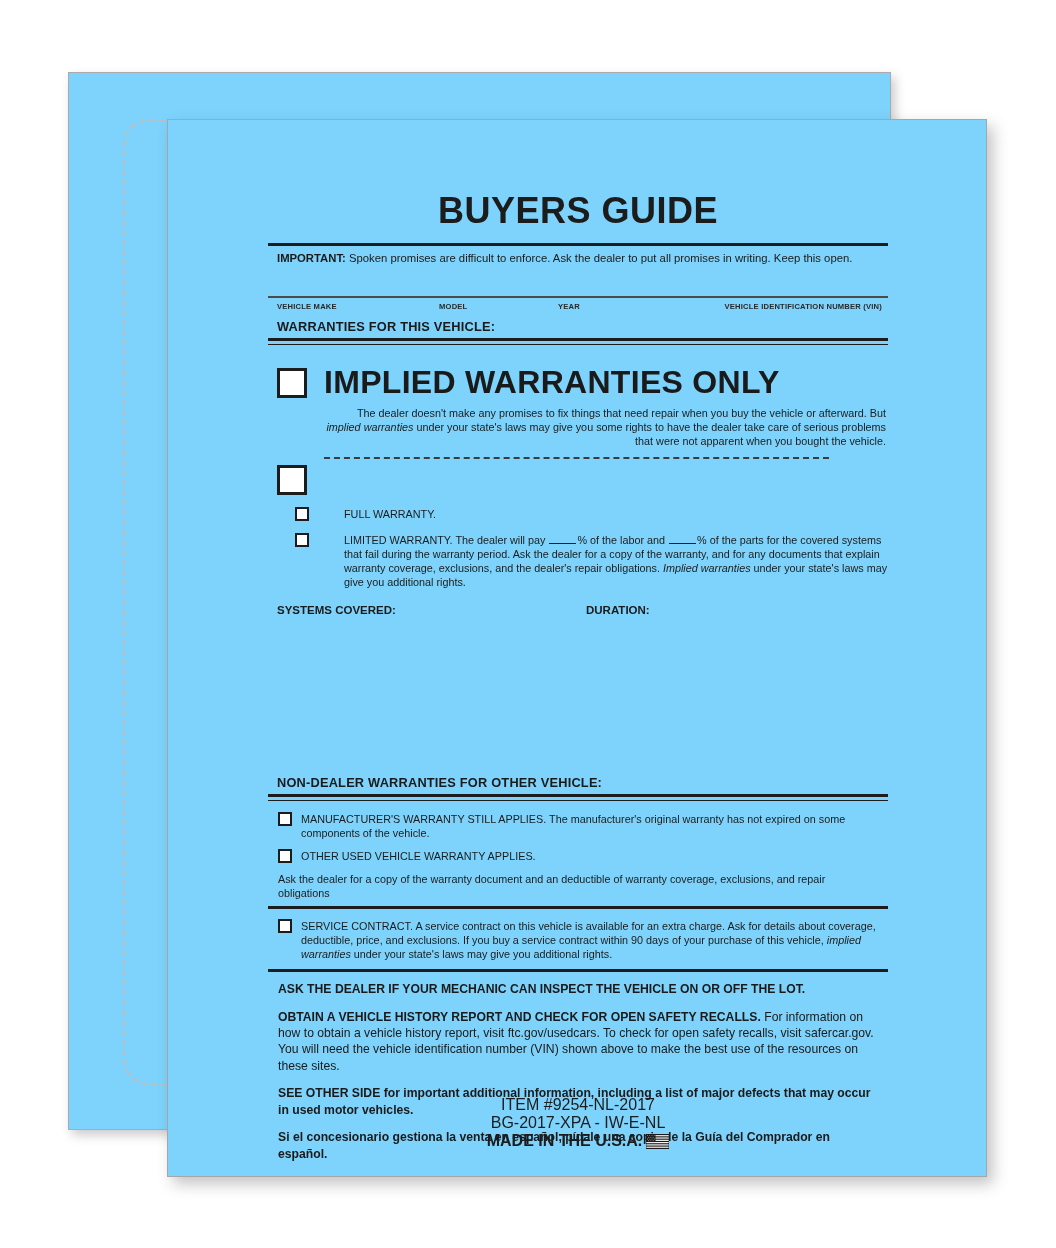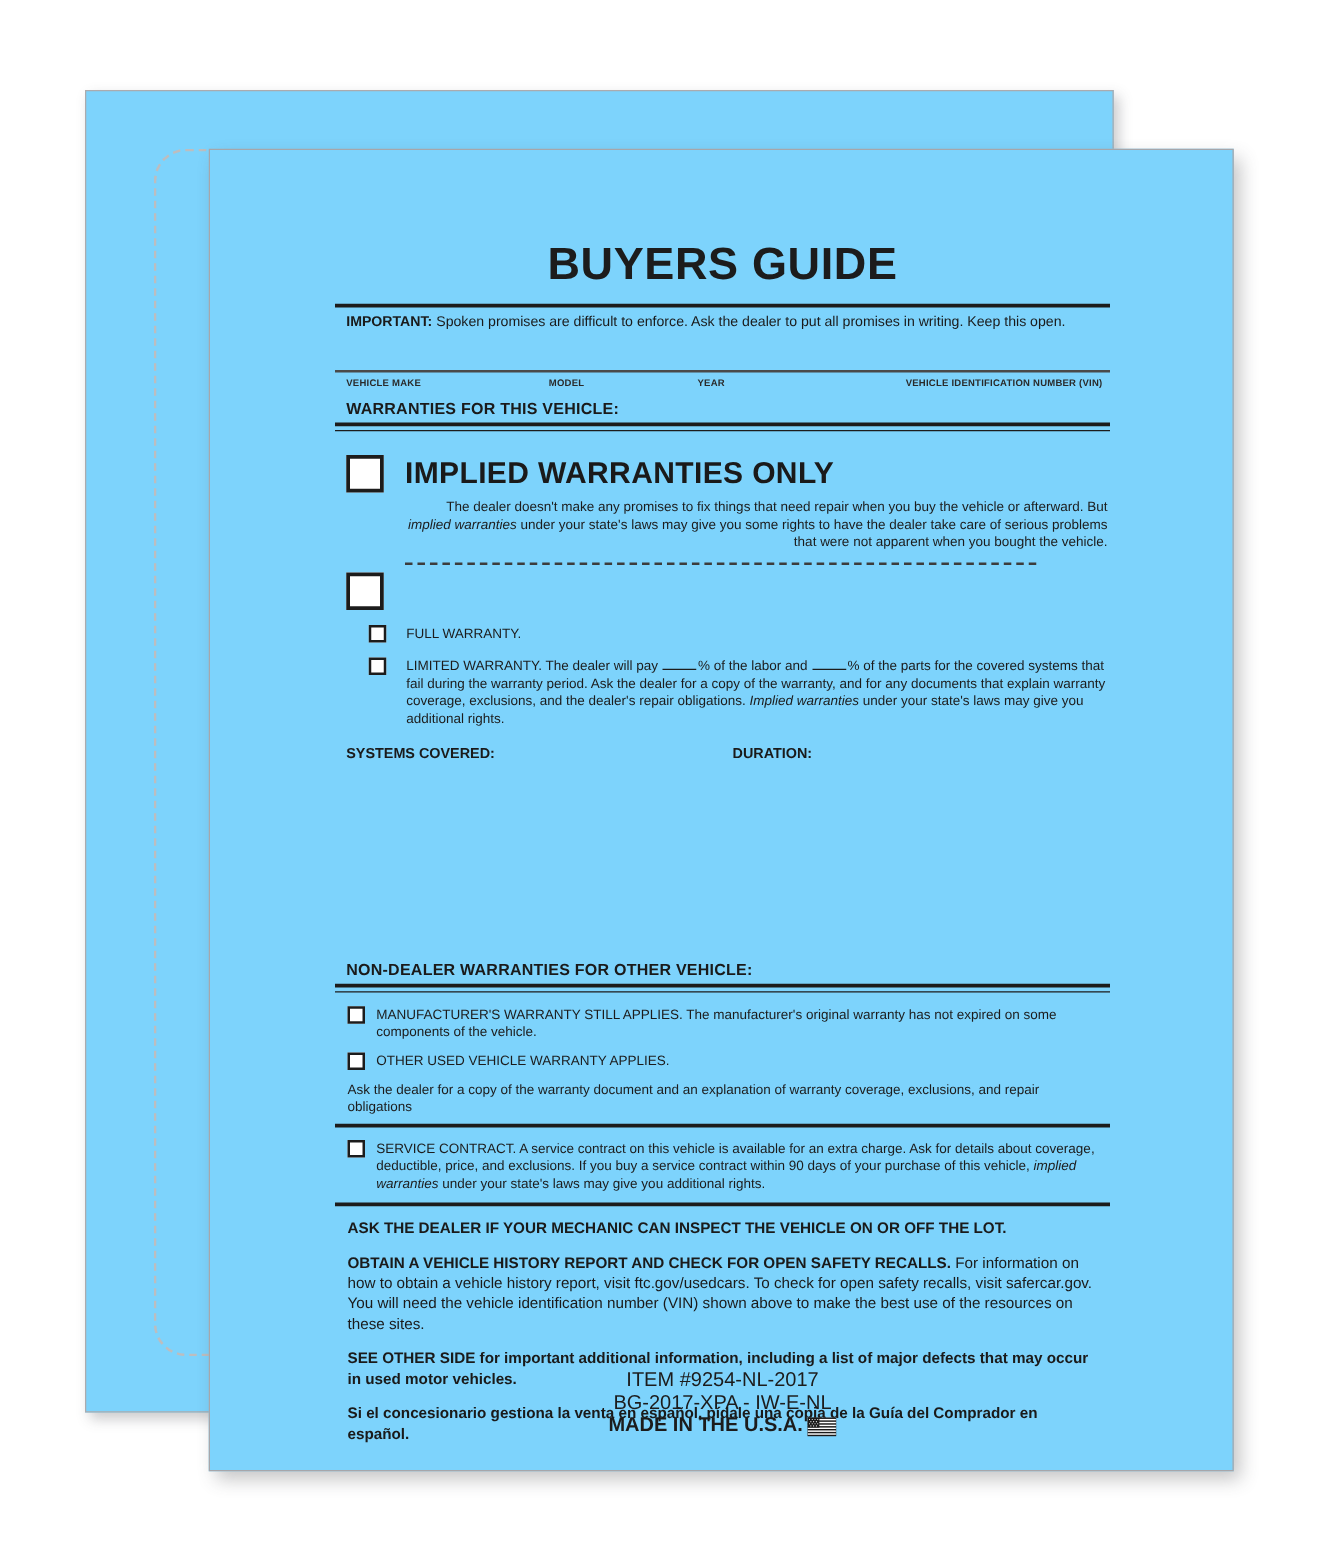--- a/index.html
+++ b/index.html
@@ -40,30 +40,30 @@
 
   .field-labels{position:relative;height:10px;margin-top:4px;
     font-size:7.6px;font-weight:bold;letter-spacing:.2px;color:#2a2a2a;}
   .field-labels span{position:absolute;top:0;white-space:nowrap;}
 
   .sec-heading{margin:7px 0 4px 9px;font-size:12.8px;font-weight:bold;letter-spacing:.2px;}
 
   .bigrow{display:flex;align-items:center;margin-top:19px;}
   .bigbox{box-sizing:border-box;width:30px;height:30px;border:3px solid #1c1c1c;
     margin-left:9px;flex:none;background:#fff;cursor:pointer;}
-  .bigrow h3{margin:0 0 0 17px;font-size:24px;font-weight:bold;letter-spacing:.3px;white-space:nowrap;}
+  .bigrow h3{margin:0 0 0 17px;font-size:32px;font-weight:bold;letter-spacing:.3px;white-space:nowrap;}
 
   .indent{margin-left:56px;width:562px;text-align:right;}
   .dashed-sep{margin:8px 0 0 56px;width:505px;border-top:2px dashed #3c3c3c;height:0;}
 
   .subrow{display:flex;margin-top:12px;}
   .smallbox{box-sizing:border-box;width:14px;height:14px;border:2px solid #1c1c1c;
     flex:none;background:#fff;margin-top:0;cursor:pointer;}
   .subrow .smallbox{margin-left:27px;}
-  .subrow .txt{margin-left:2px;width:566px;padding-left:14px;}
+  .subrow .txt{margin-left:21px;width:566px;padding-left:14px;}
 
   .sysdur{position:relative;height:14px;margin-top:14px;
     font-size:11.5px;font-weight:bold;}
   .sysdur span{position:absolute;top:0;}
 
   .write-area{height:150px;}
 
   .ndrow{display:flex;margin-top:9px;}
   .ndrow .smallbox{margin-left:10px;margin-top:0;}
   .ndrow .txt{margin-left:9px;width:582px;}
@@ -154,21 +154,21 @@
       <div class="smallbox"></div>
       <div class="p txt">MANUFACTURER'S WARRANTY STILL APPLIES.  The manufacturer's original warranty has not expired on some components of the vehicle.</div>
     </div>
 
 
     <div class="ndrow">
       <div class="smallbox"></div>
       <div class="p txt">OTHER USED VEHICLE WARRANTY APPLIES.</div>
     </div>
 
-    <div class="p copy-note">Ask the dealer for a copy of the warranty document and an explanation of warranty coverage, exclusions, and repair obligations</div>
+    <div class="p copy-note">Ask the dealer for a copy of the warranty document and an deductible of warranty coverage, exclusions, and repair obligations</div>
 
     <div class="rule-med sep"></div>
 
     <div class="ndrow" style="margin-top:10px">
       <div class="smallbox"></div>
       <div class="p txt"><span>SERVICE CONTRACT.  A service contract on this vehicle is available for an extra charge.  Ask for details about coverage, deductible, price, and exclusions.  If you buy a service contract within 90 days of your purchase of this vehicle, </span><em>implied warranties</em><span> under your state's laws may give you additional rights.</span></div>
     </div>
 
     <div class="rule-med" style="margin-top:8px"></div>
 

